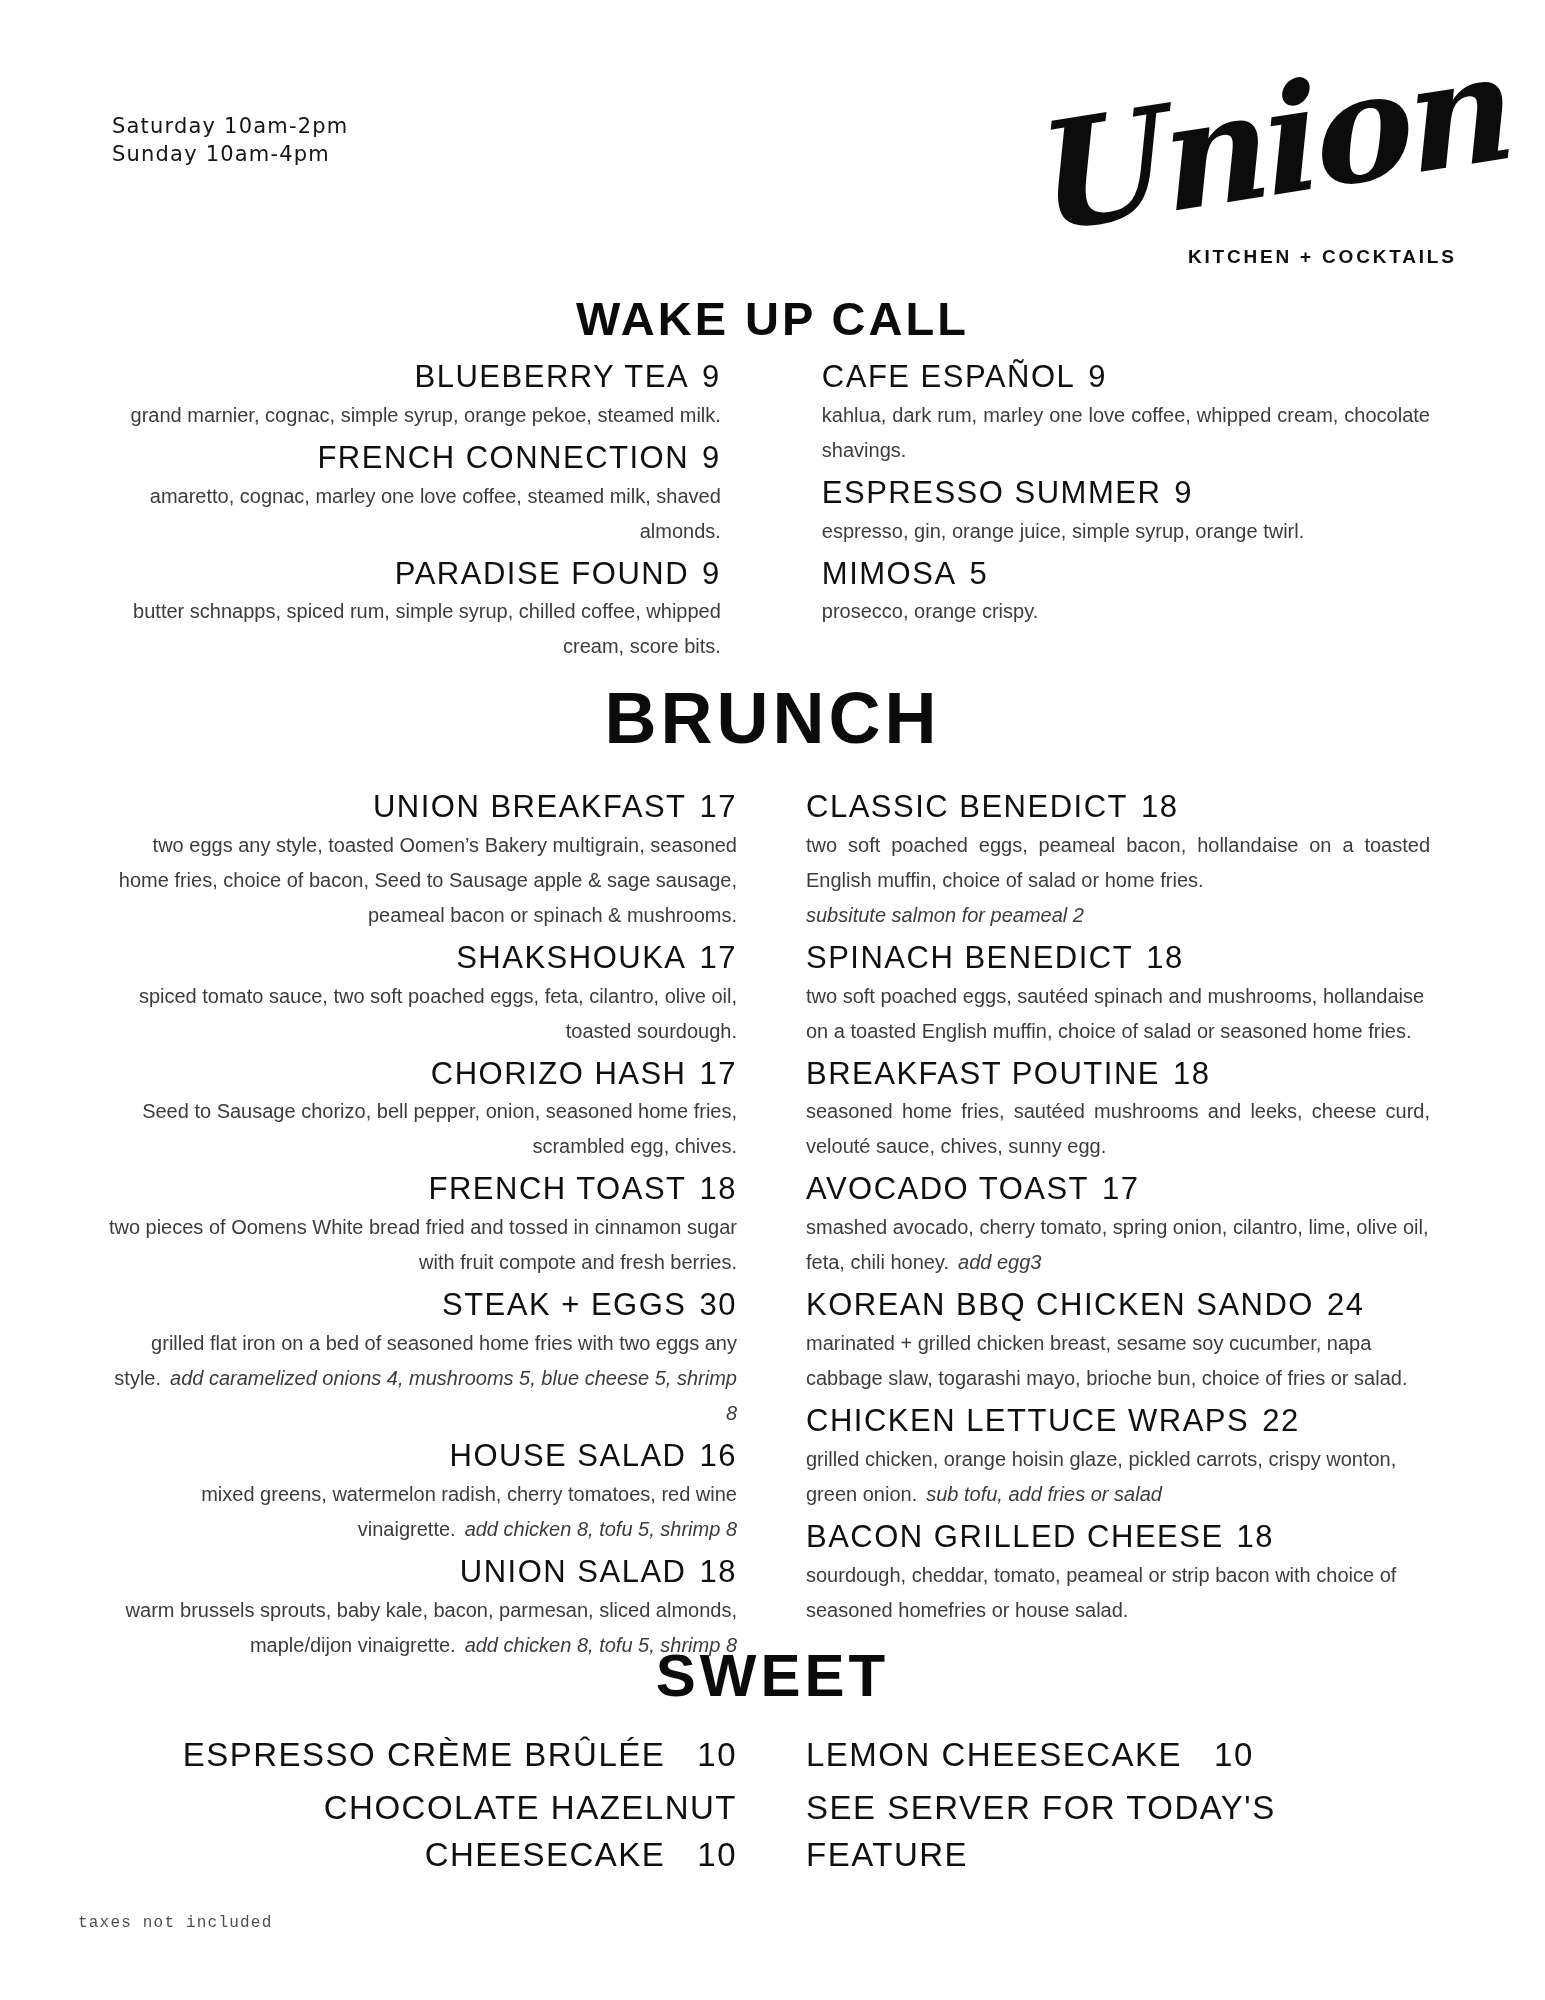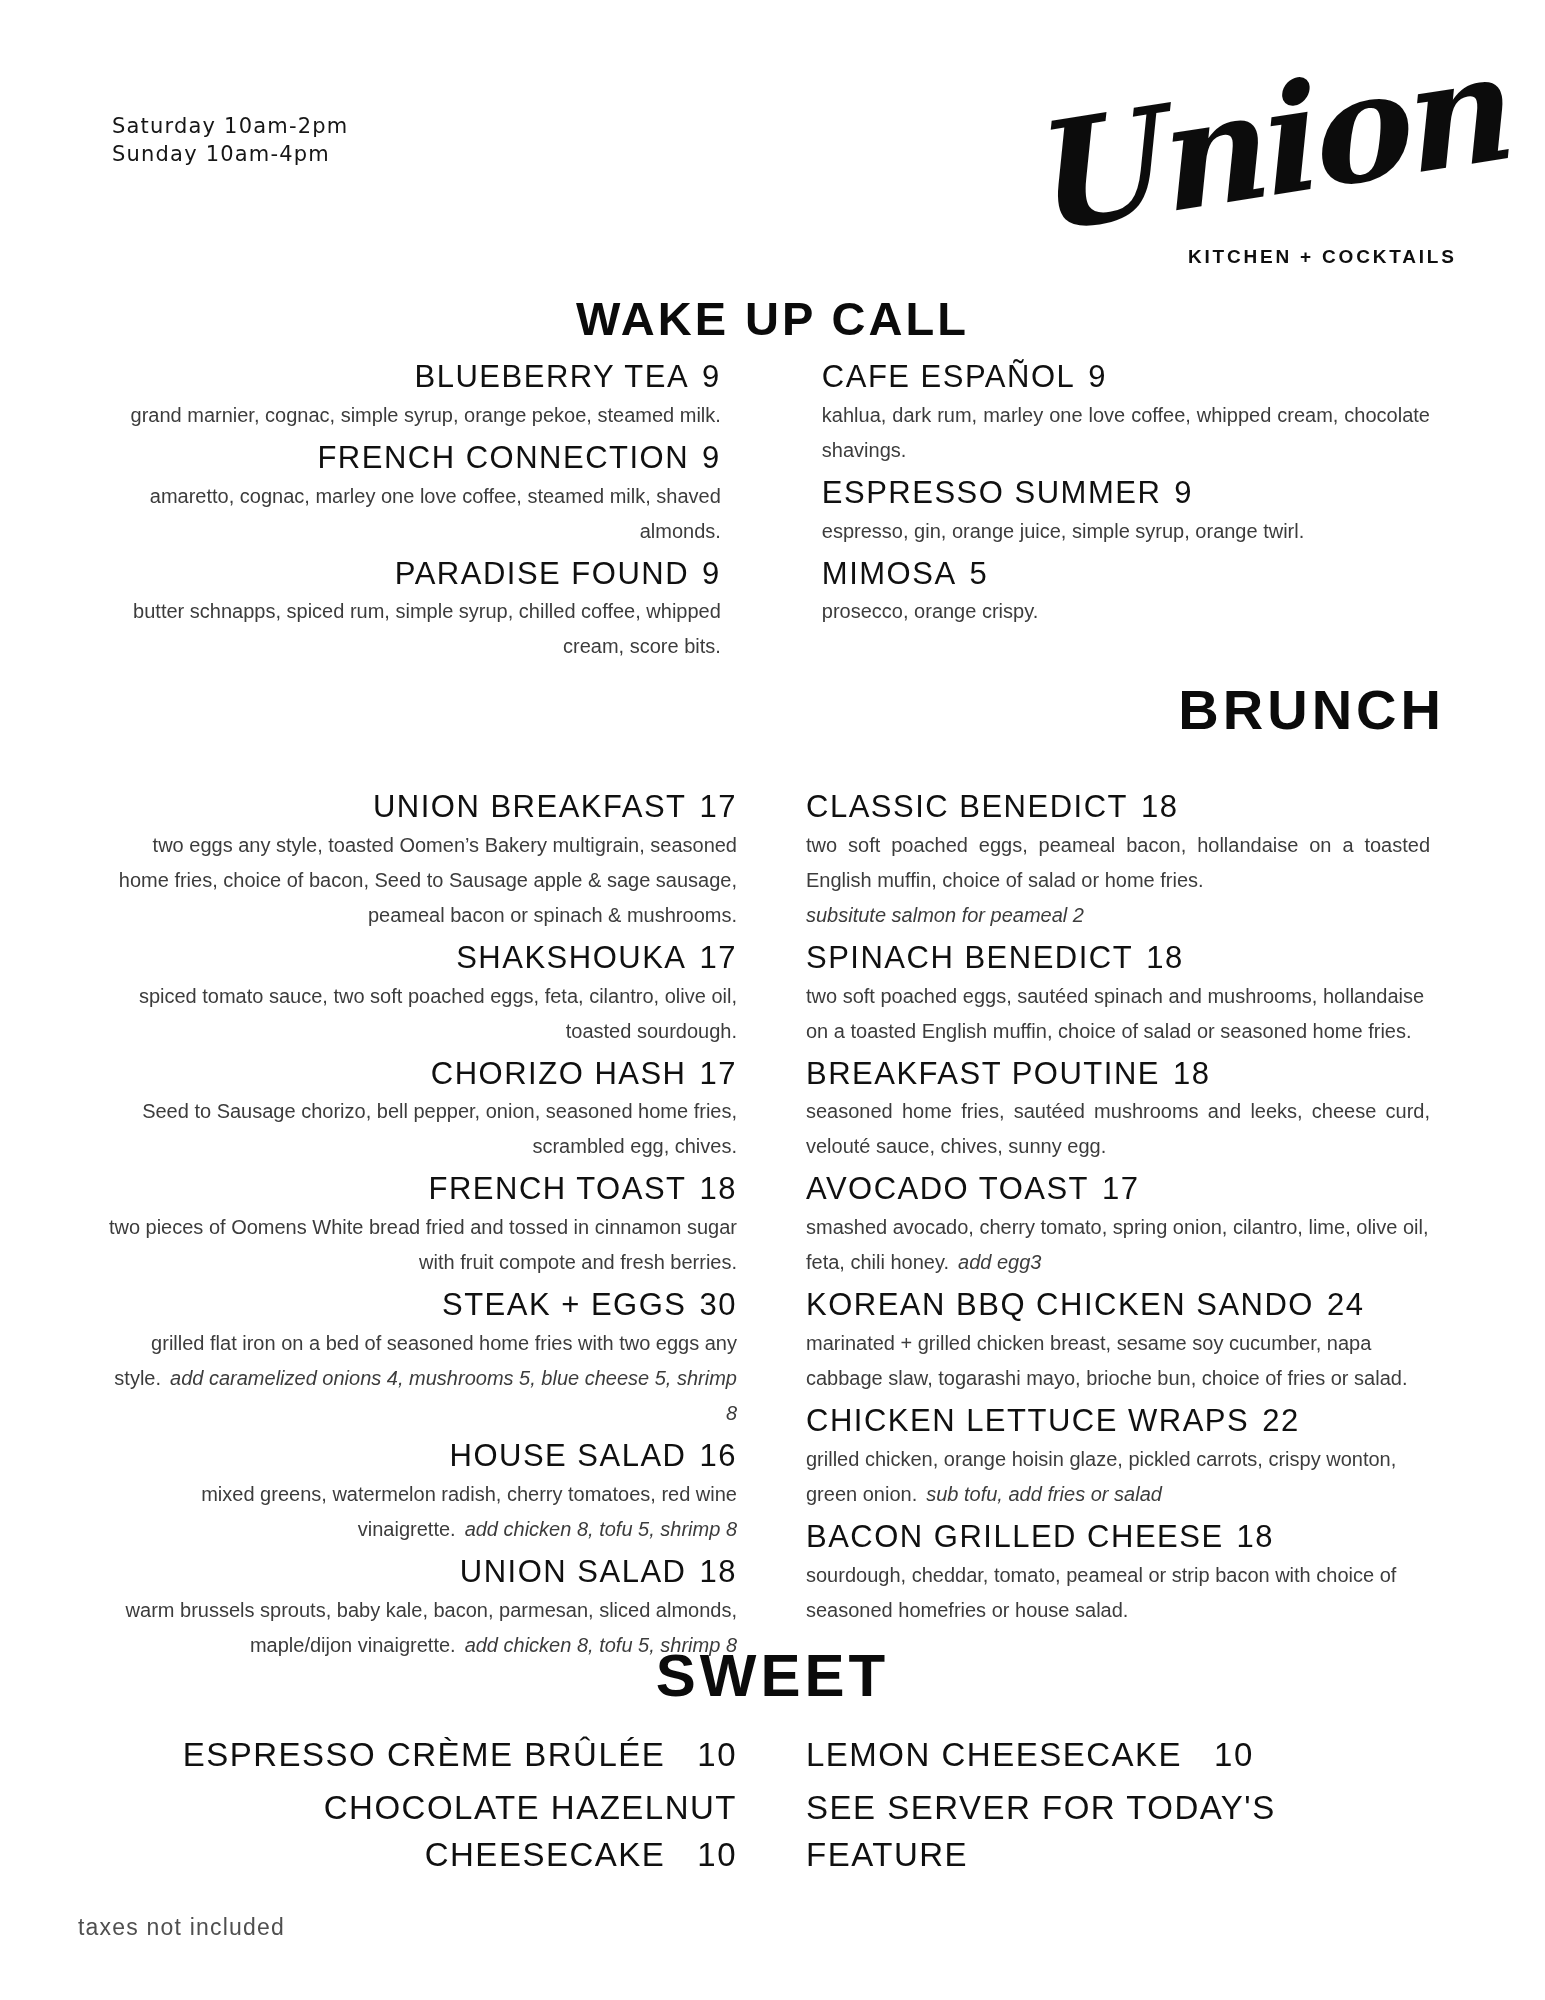--- a/index.html
+++ b/index.html
@@ -34,21 +34,21 @@
     font-size:19px; letter-spacing:2.8px; font-weight:700;
     color:#0f0f0f; white-space:nowrap;
   }
 
   
   .section-title {
     position:absolute; left:100px; width:1345px;
     text-align:center; font-weight:700; color:#0b0b0b; line-height:1;
   }
   .title-wake   { top:295px;  font-size:47px; letter-spacing:3px; }
-  .title-brunch { top:682px;  font-size:56px; letter-spacing:4px;text-align:right; }
+  .title-brunch { top:682px;  font-size:72px; letter-spacing:4px; }
   .title-sweet  { top:1646px; font-size:60px; letter-spacing:4px; }
 
   
   .columns { position:absolute; left:100px; width:1330px; display:flex; }
   .cols-wake   { top:358px;gap:32px; }
   .cols-brunch { top:788px; }
   .cols-sweet  { top:1732px; }
   .col-left  { width:637px; text-align:right; }
   .col-right { width:624px; margin-left:69px; text-align:left; }
 
@@ -65,22 +65,22 @@
   .justify { text-align:justify; }
 
   
   .sweet-item { margin-bottom:6px; }
   .sweet-item .item-title { font-size:33px; line-height:1.42; margin-bottom:0; }
   .sweet-item .price { margin-left:32px; }
 
   
   .footer {
     position:absolute; left:78px; top:1914px;
-    font-family:Liberation Sans, sans-serif;
-    font-size:23px; letter-spacing:1.2px; color:#4f4f4f;
+    font-family:Liberation Mono, monospace;
+    font-size:16px; letter-spacing:1.2px; color:#4f4f4f;
   }
 </style>
 </head>
 <body>
 
 <div class="hours">
   <div>Saturday 10am-2pm</div>
   <div>Sunday 10am-4pm</div>
 </div>
 

